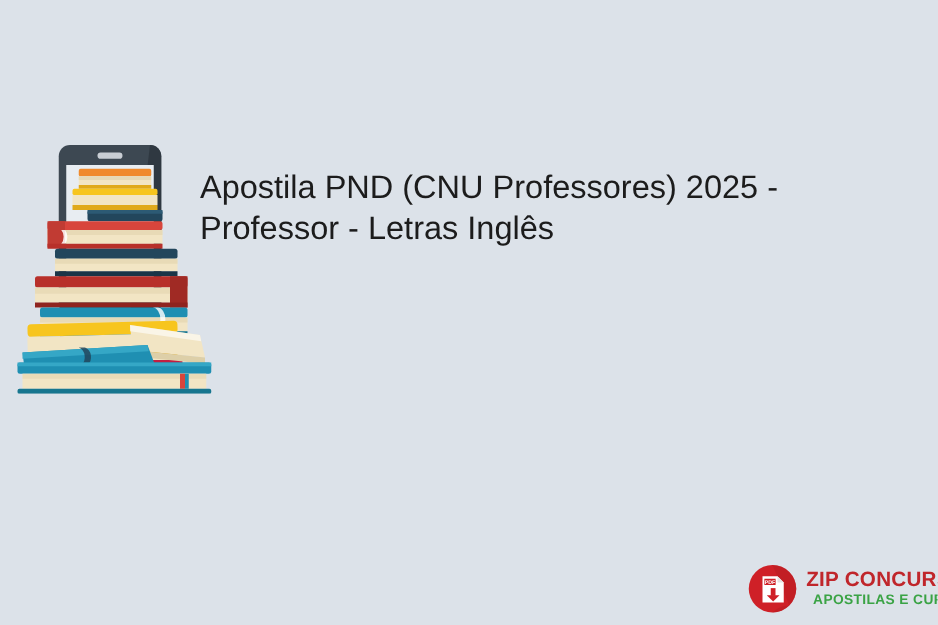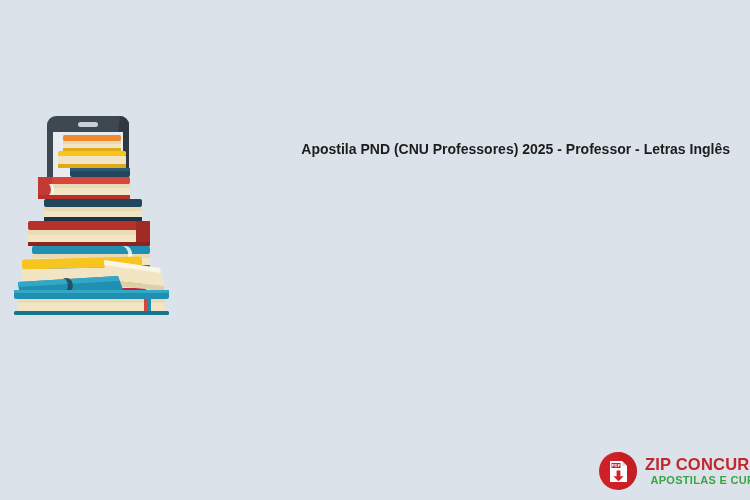--- a/index.html
+++ b/index.html
@@ -29,25 +29,25 @@
     height: 205px;
   }
   #illustration svg { display: block; }
 
   
   #product-title {
     position: absolute;
     left: 160px;
     top: 133px;
     width: 570px;
-    text-align: right;
-    font-size: 14px;
+    text-align: left;
+    font-size: 26px;
     line-height: 33px;
     color: #1c1c1c;
-    font-weight: 700;
+    font-weight: 400;
     letter-spacing: 0px;
   }
 
   
   #brand-logo {
     position: absolute;
     left: 598px;
     top: 448px;
     width: 148px;
     height: 46px;

